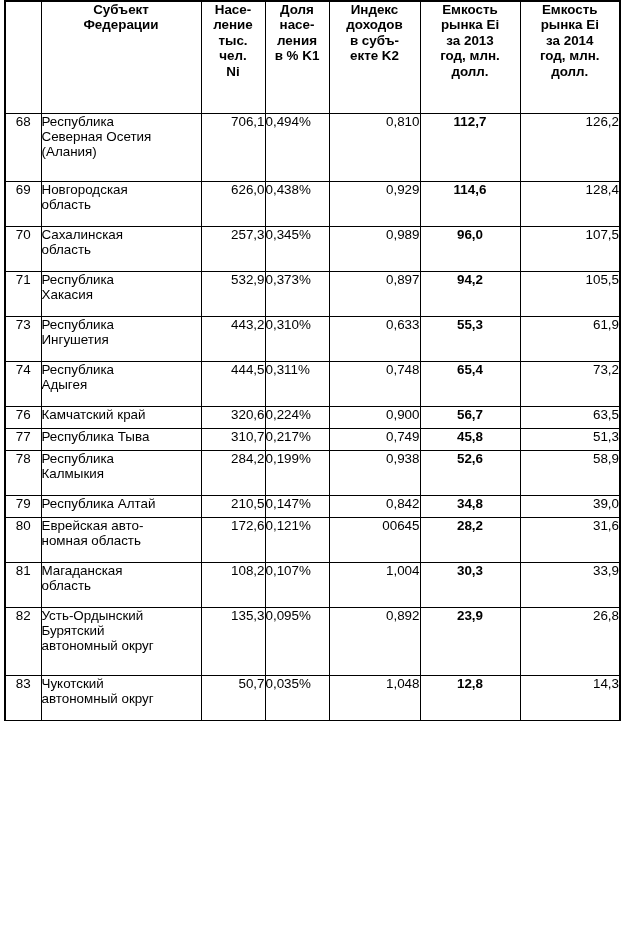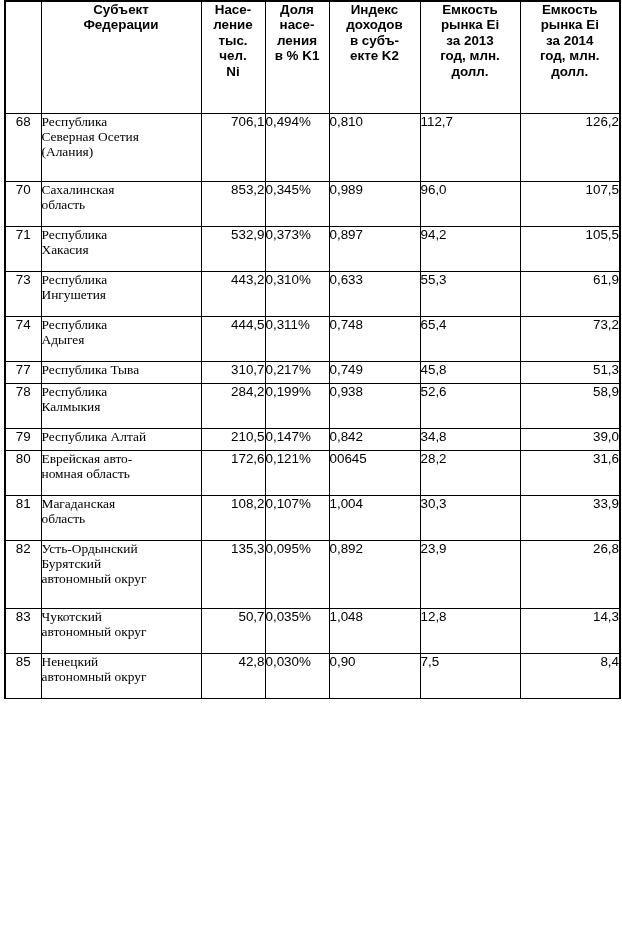--- a/index.html
+++ b/index.html
@@ -73,37 +73,38 @@
 
   
   td.c-idx {
     text-align: center;
     padding-top: 6px;
     padding-right: 1px;
   }
   td.c-subject {
     text-align: left;
     padding: 6px 2px 3px 6px;
-    font-family: Liberation Serif, serif;
   }
   td.c-subject span { display: block; white-space: nowrap; }
   td.c-population {
     text-align: right;
     padding: 6px 5px 3px 3px;
   }
   td.c-share {
     text-align: left;
     padding: 6px 3px 3px 3px;
   }
   td.c-index {
+    text-align: right;
     padding: 6px 15px 3px 3px;
   }
   td.c-e2013 {
-    text-align: left;
+    text-align: center;
     padding: 6px 14px 3px 3px;
+    font-weight: bold;
   }
   td.c-e2014 {
     text-align: right;
     padding: 6px 13px 3px 3px;
   }
 
   tbody tr.r-h1 td { height: 22px; }
   tbody tr.r-h2 td { height: 45px; }
   tbody tr.r-h3 td { height: 68px; }
 </style>
@@ -185,26 +186,38 @@
             <span>Северная Осетия</span>
             <span>(Алания)</span>
           </td>
           <td class="c-population">706,1</td>
           <td class="c-share">0,494%</td>
           <td class="c-index">0,810</td>
           <td class="c-e2013">112,7</td>
           <td class="c-e2014">126,2</td>
         </tr>
         <tr class="r-h2">
+          <td class="c-idx">69</td>
+          <td class="c-subject">
+            <span>Новгородская</span>
+            <span>область</span>
+          </td>
+          <td class="c-population">626,0</td>
+          <td class="c-share">0,438%</td>
+          <td class="c-index">0,929</td>
+          <td class="c-e2013">114,6</td>
+          <td class="c-e2014">128,4</td>
+        </tr>
+        <tr class="r-h2">
           <td class="c-idx">70</td>
           <td class="c-subject">
             <span>Сахалинская</span>
             <span>область</span>
           </td>
-          <td class="c-population">853,2</td>
+          <td class="c-population">257,3</td>
           <td class="c-share">0,345%</td>
           <td class="c-index">0,989</td>
           <td class="c-e2013">96,0</td>
           <td class="c-e2014">107,5</td>
         </tr>
         <tr class="r-h2">
           <td class="c-idx">71</td>
           <td class="c-subject">
             <span>Республика</span>
             <span>Хакасия</span>
@@ -233,20 +246,31 @@
             <span>Республика</span>
             <span>Адыгея</span>
           </td>
           <td class="c-population">444,5</td>
           <td class="c-share">0,311%</td>
           <td class="c-index">0,748</td>
           <td class="c-e2013">65,4</td>
           <td class="c-e2014">73,2</td>
         </tr>
         <tr class="r-h1">
+          <td class="c-idx">76</td>
+          <td class="c-subject">
+            <span>Камчатский край</span>
+          </td>
+          <td class="c-population">320,6</td>
+          <td class="c-share">0,224%</td>
+          <td class="c-index">0,900</td>
+          <td class="c-e2013">56,7</td>
+          <td class="c-e2014">63,5</td>
+        </tr>
+        <tr class="r-h1">
           <td class="c-idx">77</td>
           <td class="c-subject">
             <span>Республика Тыва</span>
           </td>
           <td class="c-population">310,7</td>
           <td class="c-share">0,217%</td>
           <td class="c-index">0,749</td>
           <td class="c-e2013">45,8</td>
           <td class="c-e2014">51,3</td>
         </tr>
@@ -315,27 +339,15 @@
           <td class="c-subject">
             <span>Чукотский</span>
             <span>автономный округ</span>
           </td>
           <td class="c-population">50,7</td>
           <td class="c-share">0,035%</td>
           <td class="c-index">1,048</td>
           <td class="c-e2013">12,8</td>
           <td class="c-e2014">14,3</td>
         </tr>
-        <tr class="r-h2">
-          <td class="c-idx">85</td>
-          <td class="c-subject">
-            <span>Ненецкий</span>
-            <span>автономный округ</span>
-          </td>
-          <td class="c-population">42,8</td>
-          <td class="c-share">0,030%</td>
-          <td class="c-index">0,90</td>
-          <td class="c-e2013">7,5</td>
-          <td class="c-e2014">8,4</td>
-        </tr>
       </tbody>
   </table>
 </div>
 
 </body></html>

